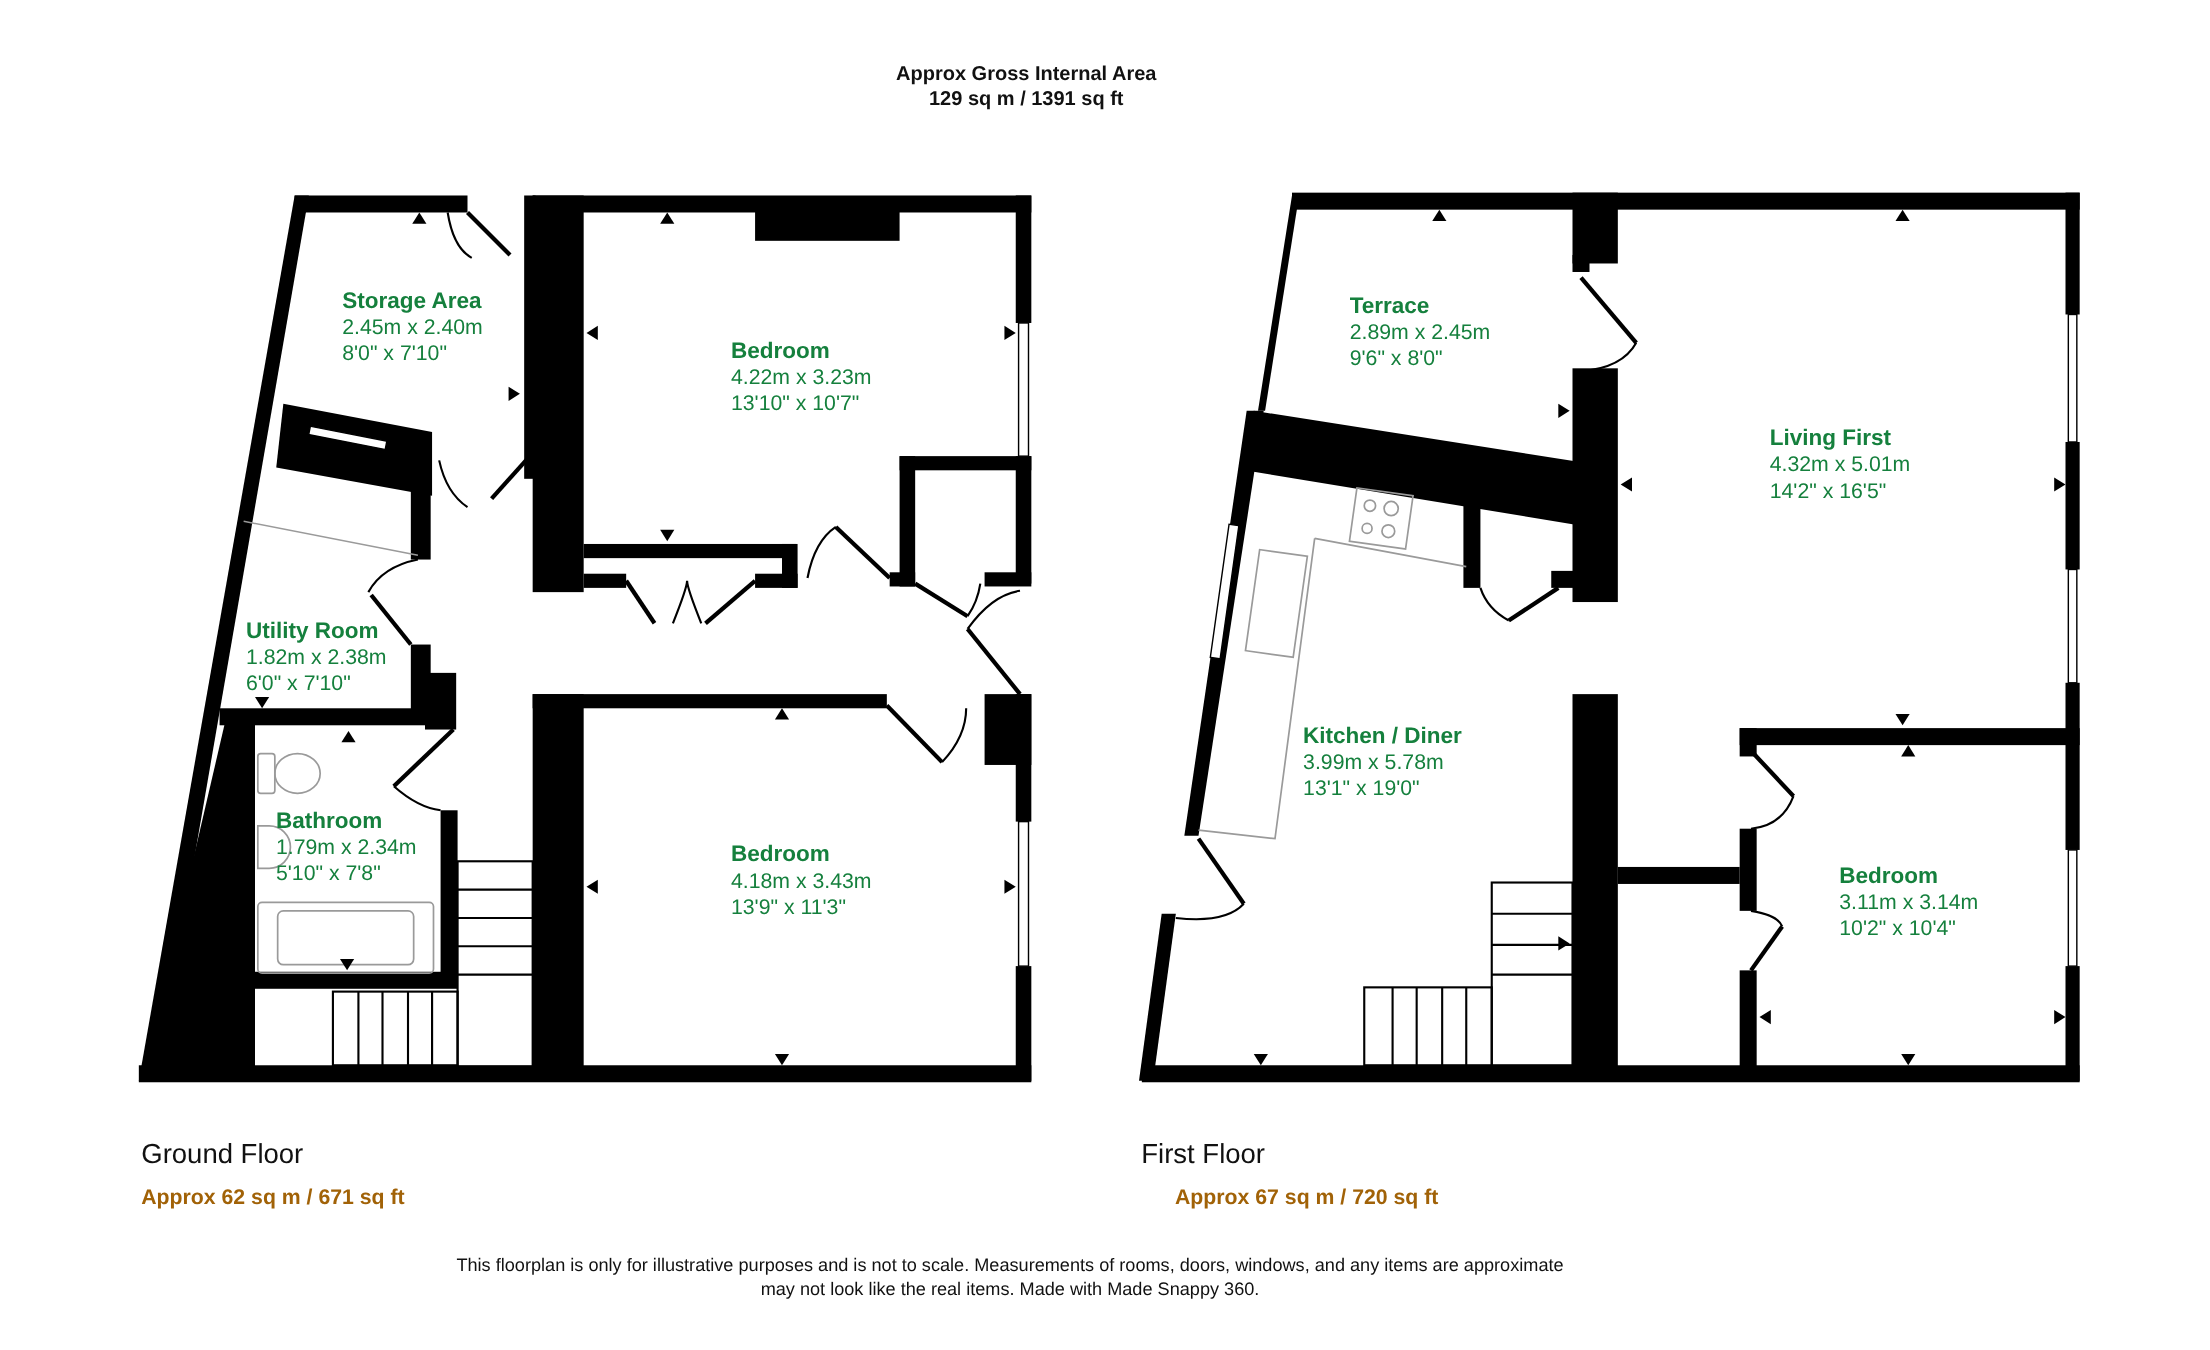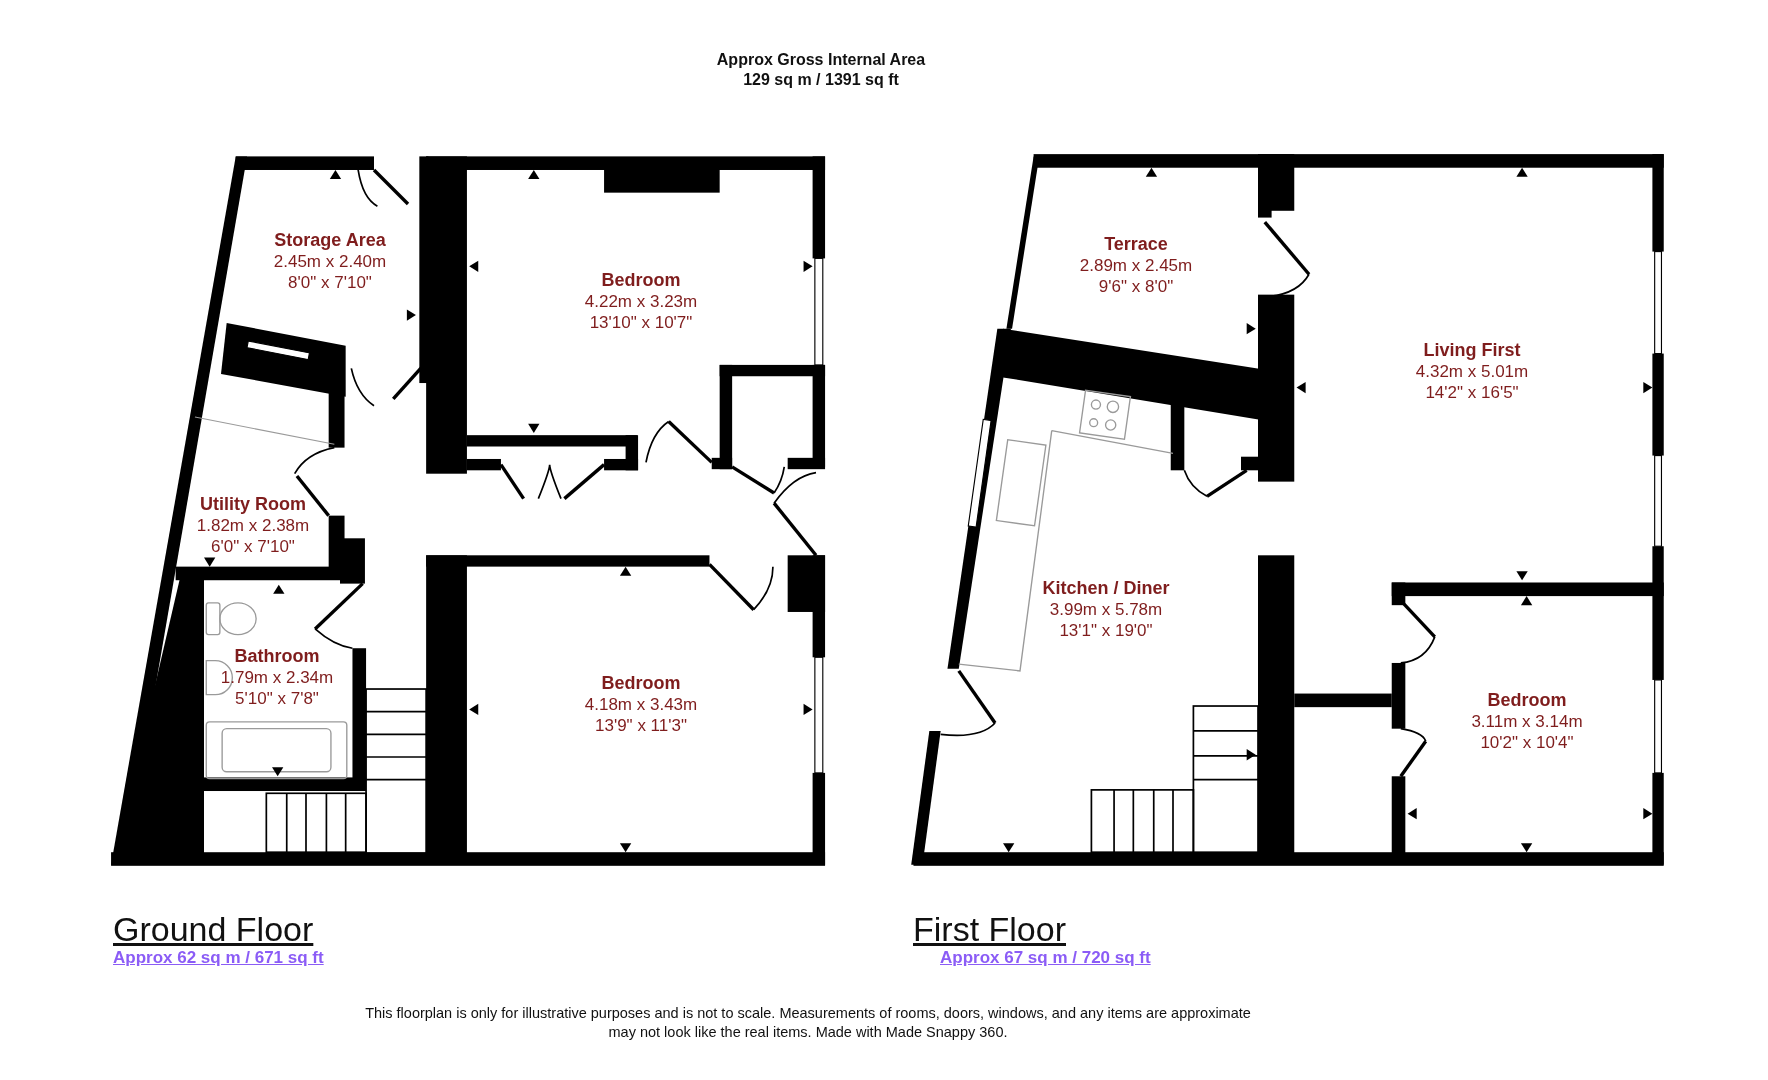--- a/index.html
+++ b/index.html
@@ -1,25 +1,25 @@
 <!DOCTYPE html>
 <html><head>
   <meta charset="utf-8">
   <style>
     html, body { margin: 0; padding: 0; background: #ffffff; }
     body { width: 1768px; height: 1080px; position: relative; overflow: hidden;
            font-family: "Liberation Sans", "DejaVu Sans", sans-serif; color: #111; }
     .gia { position: absolute; left: 0; width: 1642px; top: 50px; text-align: center;
            font-weight: bold; font-size: 16px; line-height: 20px; }
     .plan { position: absolute; left: 0; top: 0; width: 1768px; height: 1080px; }
-    .room-label { position: absolute; text-align: center; transform: translateX(-50%);
-                  font-size: 17px; line-height: 21px; white-space: nowrap; color: #7f1d1d; }
+    .room-label { position: absolute; transform: translateX(-50%);
+                  font-size: 17px; line-height: 21px; white-space: nowrap; color: #15803d; }
     .room-label .name { font-weight: bold; font-size: 18px; }
-    .floor-name { position: absolute; font-size: 34px; color: #111; text-decoration: underline; }
-    .floor-area { position: absolute; font-size: 17px; font-weight: bold; color: #8b5cf6; text-decoration: underline; }
+    .floor-name { position: absolute; font-size: 22px; color: #111; }
+    .floor-area { position: absolute; font-size: 17px; font-weight: bold; color: #a16207; }
     .disclaimer { position: absolute; left: 0; width: 1616px; top: 1004px; text-align: center;
                   font-size: 14.5px; line-height: 19px; color: #111; }
     .disclaimer span { display: block; }
   </style>
 </head>
 <body>
 
 <div class="gia">
   <div>Approx Gross Internal Area</div>
   <div>129 sq m / 1391 sq ft</div>

